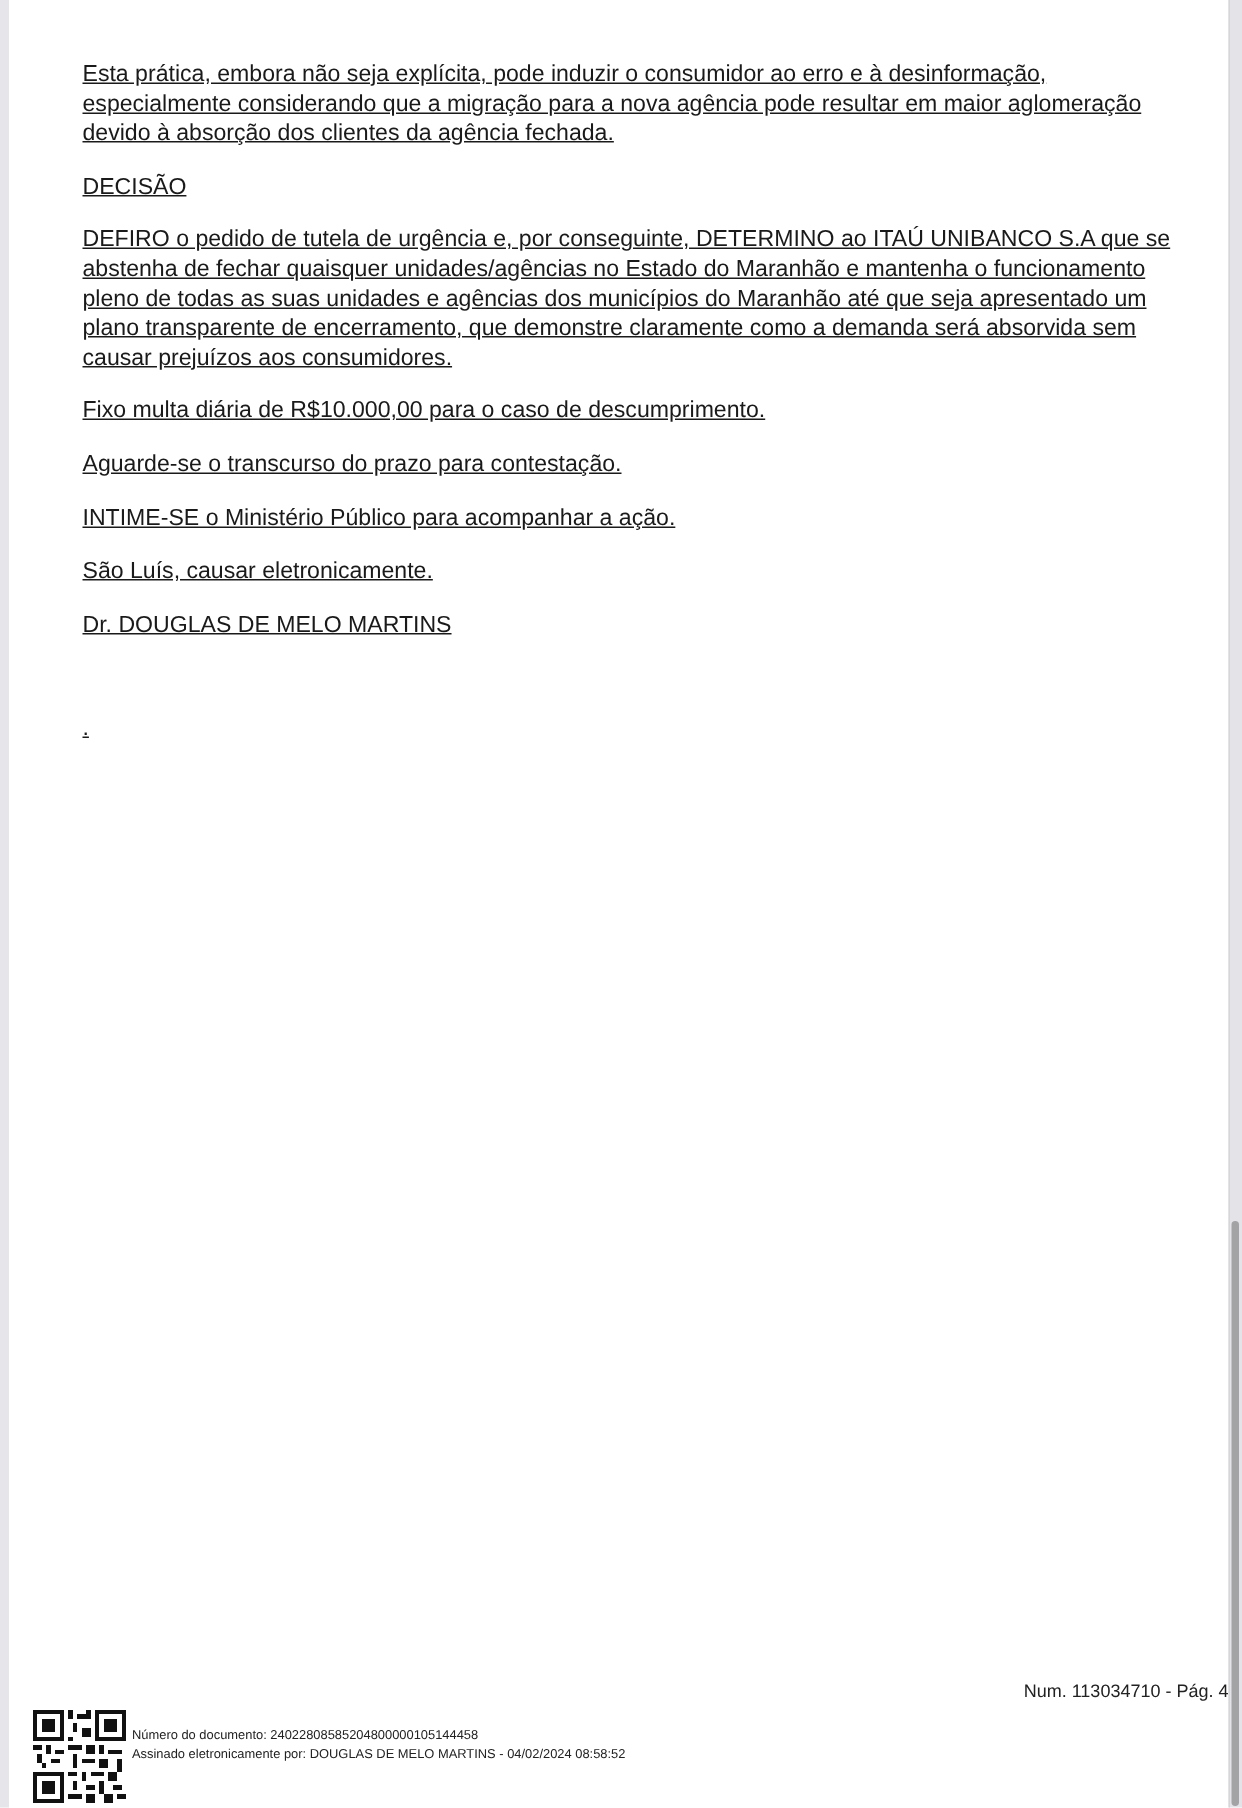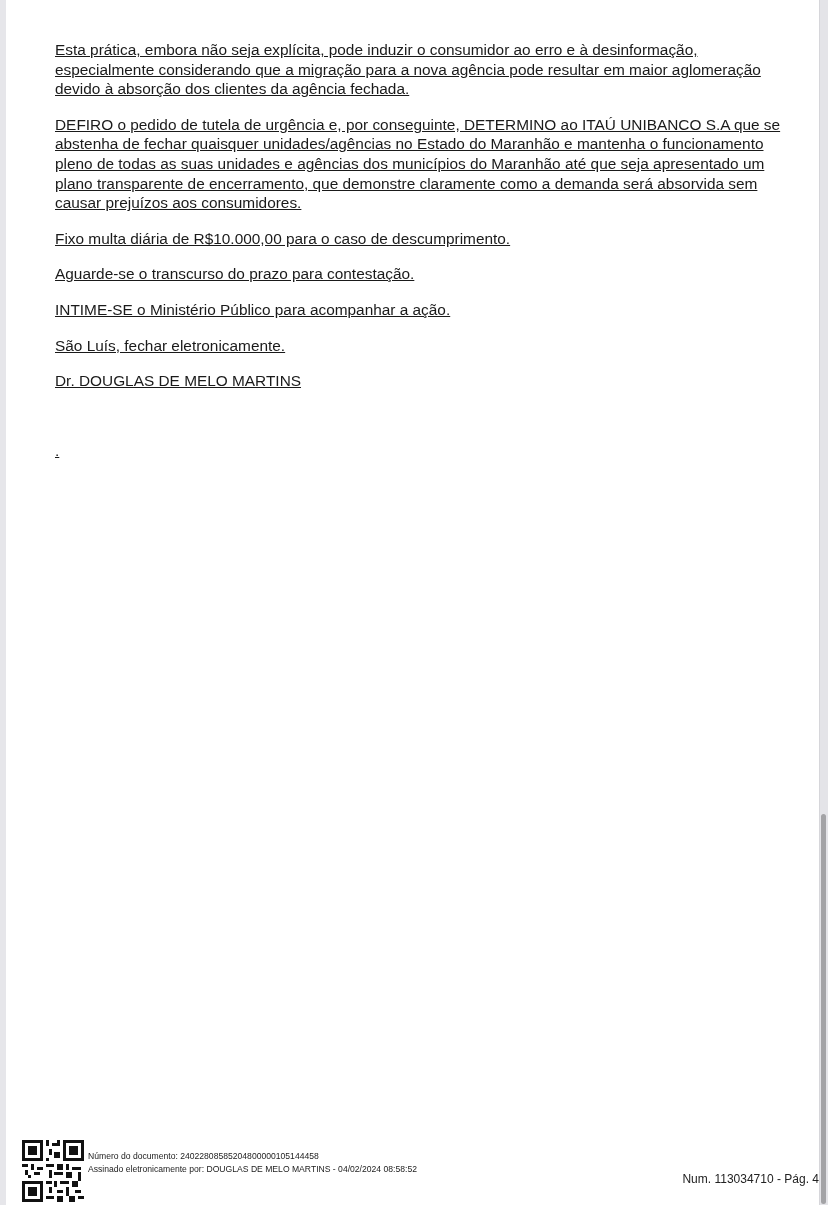--- a/index.html
+++ b/index.html
@@ -34,36 +34,37 @@
   }
   .qr {
     position: absolute; left: 0; top: 1px; width: 62px; height: 62px;
   }
   .footer-lines {
     position: absolute; left: 66px; top: 11px;
     font-size: 8.6px; line-height: 13.2px; color: #222;
     white-space: nowrap;
   }
   .page-num {
-    position: absolute; right: 9px; top: 1172px;
+    position: absolute; right: 9px; top: 1120px;
     font-size: 12px; color: #222; white-space: nowrap;
   }
 </style>
 </head>
 <body>
 
 <div class="left-gutter"></div>
 
 <div class="page">
   <p>Esta prática, embora não seja explícita, pode induzir o consumidor ao erro e à desinformação, especialmente considerando que a migração para a nova agência pode resultar em maior aglomeração devido à absorção dos clientes da agência fechada.</p>
+  <p>DECISÃO</p>
   <p>DEFIRO o pedido de tutela de urgência e, por conseguinte, DETERMINO ao ITAÚ UNIBANCO S.A que se abstenha de fechar quaisquer unidades/agências no Estado do Maranhão e mantenha o funcionamento pleno de todas as suas unidades e agências dos municípios do Maranhão até que seja apresentado um plano transparente de encerramento, que demonstre claramente como a demanda será absorvida sem causar prejuízos aos consumidores.</p>
   <p>Fixo multa diária de R$10.000,00 para o caso de descumprimento.</p>
   <p>Aguarde-se o transcurso do prazo para contestação.</p>
   <p>INTIME-SE o Ministério Público para acompanhar a ação.</p>
-  <p>São Luís, fechar eletronicamente.</p>
+  <p>São Luís, causar eletronicamente.</p>
   <p>Dr. DOUGLAS DE MELO MARTINS</p>
   <p class="gap-big">.</p>
 </div>
 
 <div class="footer">
   <svg class="qr" viewBox="0 0 21 21" shape-rendering="crispEdges">
     <rect width="21" height="21" fill="#fff"></rect>
     <g fill="#111">
       <rect x="0" y="0" width="7" height="1"></rect>
         <rect x="0" y="6" width="7" height="1"></rect>

